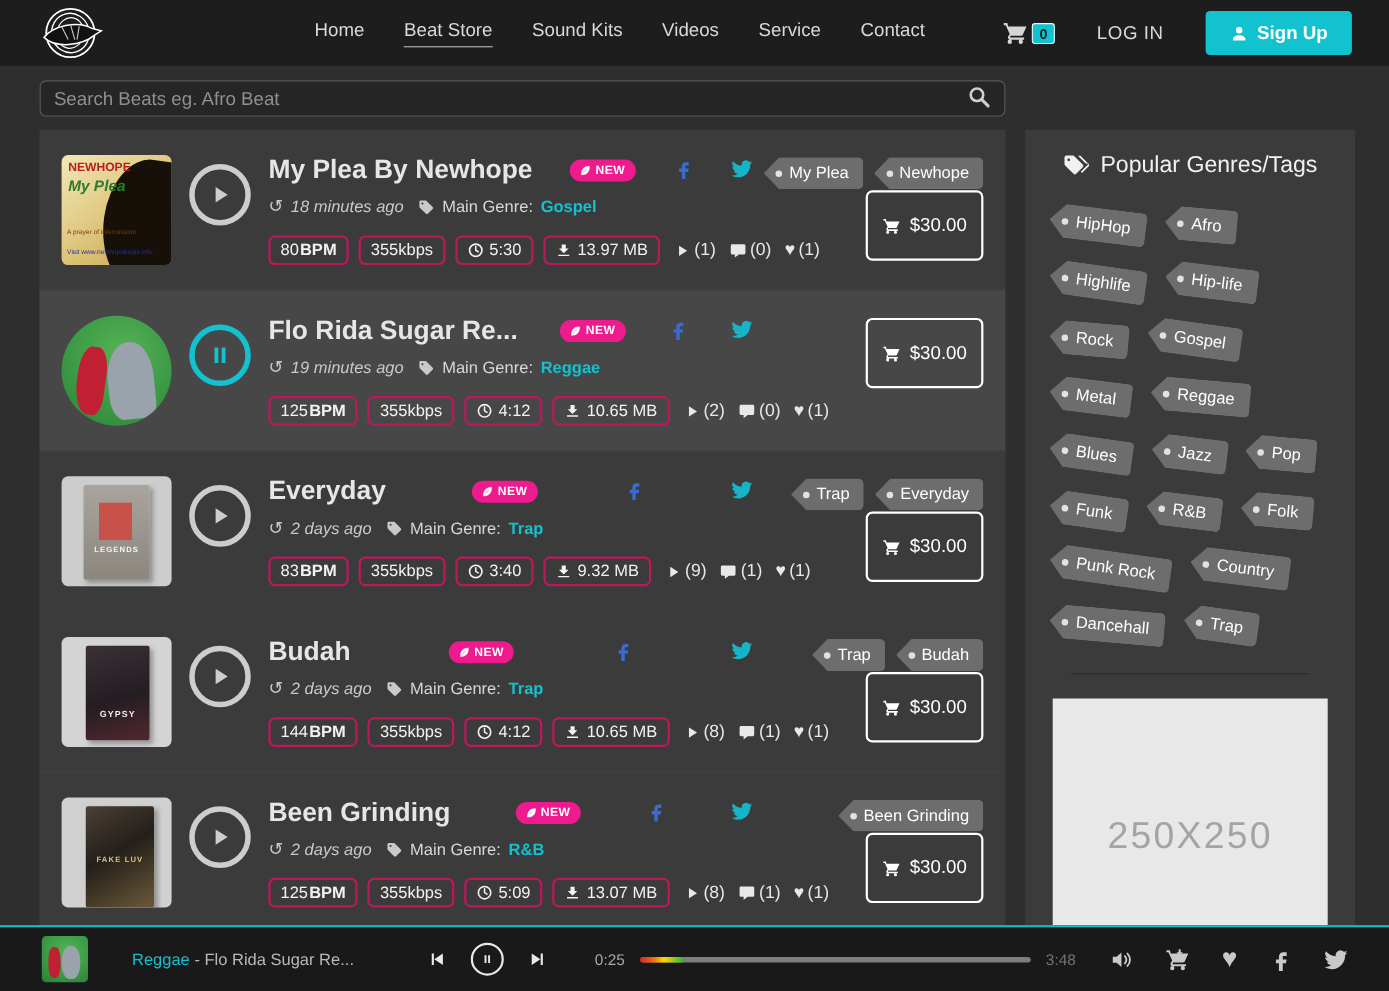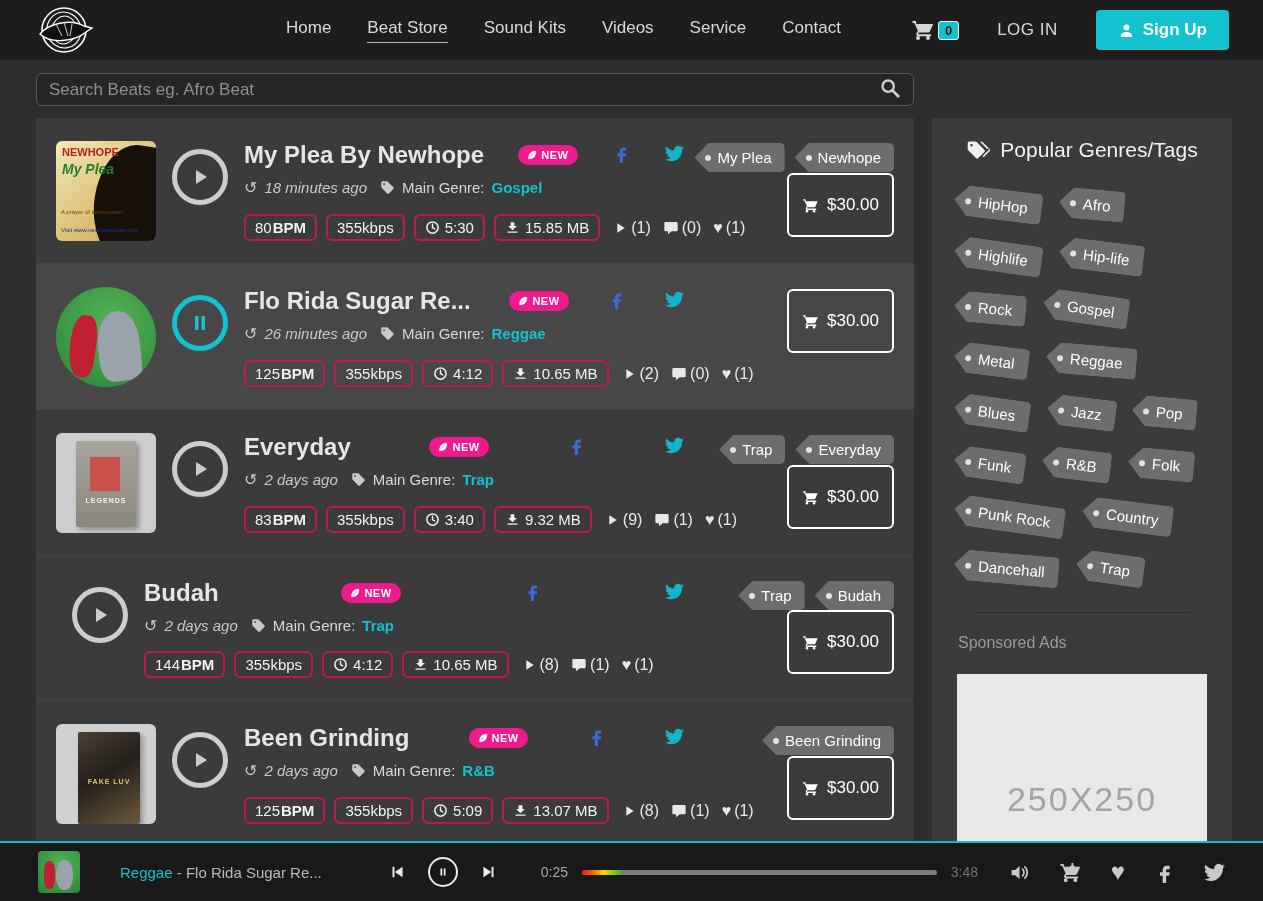--- a/index.html
+++ b/index.html
@@ -291,21 +291,21 @@
           <span class="pill">
               <svg class="ic">
                 <use href="#i-clock"></use>
               </svg>
               <span>5:30</span>
             </span>
           <span class="pill">
               <svg class="ic">
                 <use href="#i-download"></use>
               </svg>
-              <span>15.85 MB</span>
+              <span>13.97 MB</span>
             </span>
           <span class="cnt">
               <svg class="ic">
                 <use href="#i-play"></use>
               </svg>
               <span>(1)</span>
             </span>
           <span class="cnt">
               <svg class="ic">
                 <use href="#i-comment"></use>
@@ -352,21 +352,21 @@
             </span>
           <span class="shareic fb"><svg class="ic">
                 <use href="#i-fb"></use>
               </svg></span>
           <span class="shareic tw"><svg class="ic">
                 <use href="#i-tw"></use>
               </svg></span>
         </div>
         <div class="mrow">
           <span class="hist">↺</span>
-          <em>26 minutes ago</em>
+          <em>19 minutes ago</em>
           <svg class="ic" style="margin-left:6px">
               <use href="#i-tag"></use>
             </svg>
           <span class="gl">Main Genre:</span>
           <b class="teal">Reggae</b>
         </div>
         <div class="srow">
           <span class="pill">
               <span>125</span>
               <b style="margin-left:-4px">BPM</b>
@@ -494,20 +494,25 @@
         <button class="pricebtn">
             <svg class="ic">
               <use href="#i-cart"></use>
             </svg>
             <span>$30.00</span>
           </button>
       </div>
     </div>
 
     <div class="beat">
+      <div class="thumb thumb-4">
+          <div class="box4">
+            <span>GYPSY</span>
+          </div>
+        </div>
       <div class="playcol">
           <button class="playbtn">
             <svg class="ic">
               <use href="#i-play"></use>
             </svg>
           </button>
         </div>
       <div class="binfo">
         <div class="trow">
           <span class="btitle">Budah</span>
@@ -692,21 +697,20 @@
       <span class="tag">Pop</span>
       <span class="tag">Funk</span>
       <span class="tag">R&amp;B</span>
       <span class="tag">Folk</span>
       <span class="tag">Punk Rock</span>
       <span class="tag">Country</span>
       <span class="tag">Dancehall</span>
       <span class="tag">Trap</span>
     </div>
     <hr class="sb-div">
-    <div class="sponsored">Sponsored Ads</div>
     <div class="adbox">250X250</div>
 
   </div>
 </div>
 
 <div class="player">
   <div class="pthumb"></div>
   <div class="ptrack">
     <span class="teal" style="font-weight:normal">Reggae</span><span> - </span><span>Flo Rida Sugar Re...</span>
   </div>

